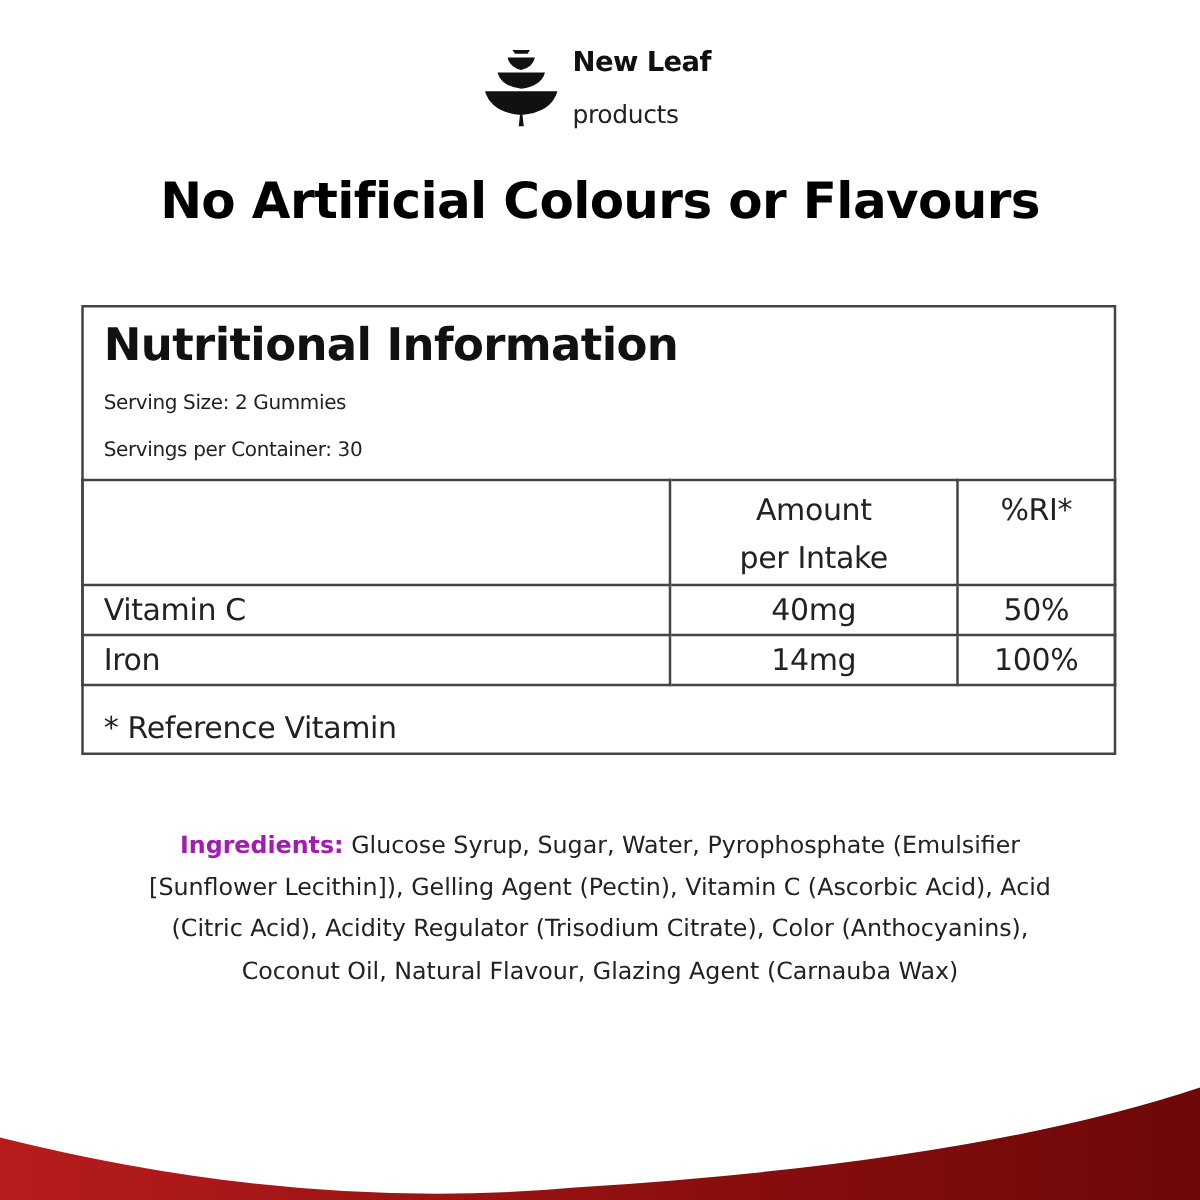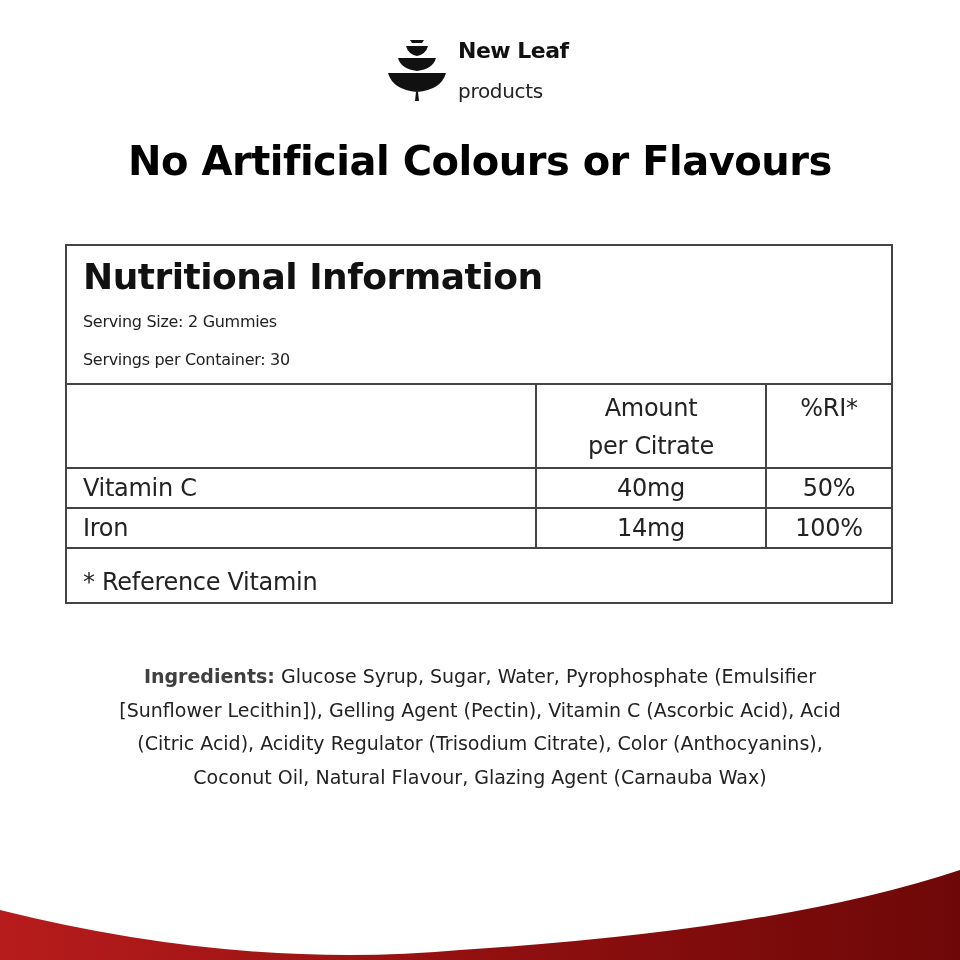--- a/index.html
+++ b/index.html
@@ -18,21 +18,21 @@
   table.nut { position:absolute; left:-2px; top:137px; width:828px; border-collapse:collapse;padding-left:24px; }
   table.nut td, table.nut th { border:2px solid #444; font-size:24px; font-weight:normal; color:#222; padding:0; letter-spacing:-0.3px; }
   .c1 { width:452px; text-align:left; padding-left:16px !important;border-radius:18px; }
   .c2 { width:228px; text-align:center; }
   .c3 { text-align:center; }
   tr.hdr th { height:78px; vertical-align:top; line-height:38px; padding-top:4px !important; }
   tr.row td { height:38px; }
   tr.row td.c1 { padding-left:16px; }
   .foot { position:absolute; left:16px; top:322px; font-size:24px; color:#222; letter-spacing:-0.3px; }
   .ingredients { position:absolute; left:110px; width:740px; top:660px; text-align:center; font-family:"DejaVu Sans", sans-serif; font-size:19px; line-height:33.5px; color:#222; }
-  .ingredients b { color:#404040; }
+  .ingredients b { color:#a21caf; }
   .wave { position:absolute; left:0; bottom:0; }
 </style>
 </head>
 <body>
 
 <div class="logo">
   <svg width="62" height="64" viewBox="0 0 62 64">
     <path d="M24 2 H38 L36 5 H26 Z" fill="#111"></path>
     <path d="M20 8 H42 Q40 16 31 18 Q22 16 20 8 Z" fill="#111"></path>
     <path d="M12 20 H50 Q47 31 31 33 Q15 31 12 20 Z" fill="#111"></path>
@@ -52,21 +52,21 @@
     <div class="panel-title">Nutritional Information</div>
     <div class="panel-line l1">Serving Size: 2 Gummies</div>
     <div class="panel-line l2">Servings per Container: 30</div>
   </div>
   <table class="nut">
     <tbody>
         <tr class="hdr">
       <th class="c1"></th>
       <th class="c2">
         <div>Amount</div>
-        <div>per Citrate</div>
+        <div>per Intake</div>
       </th>
       <th class="c3">%RI*</th>
     </tr>
     <tr class="row">
       <td class="c1">Vitamin C</td>
       <td class="c2">40mg</td>
       <td class="c3">50%</td>
     </tr>
     <tr class="row">
       <td class="c1">Iron</td>

